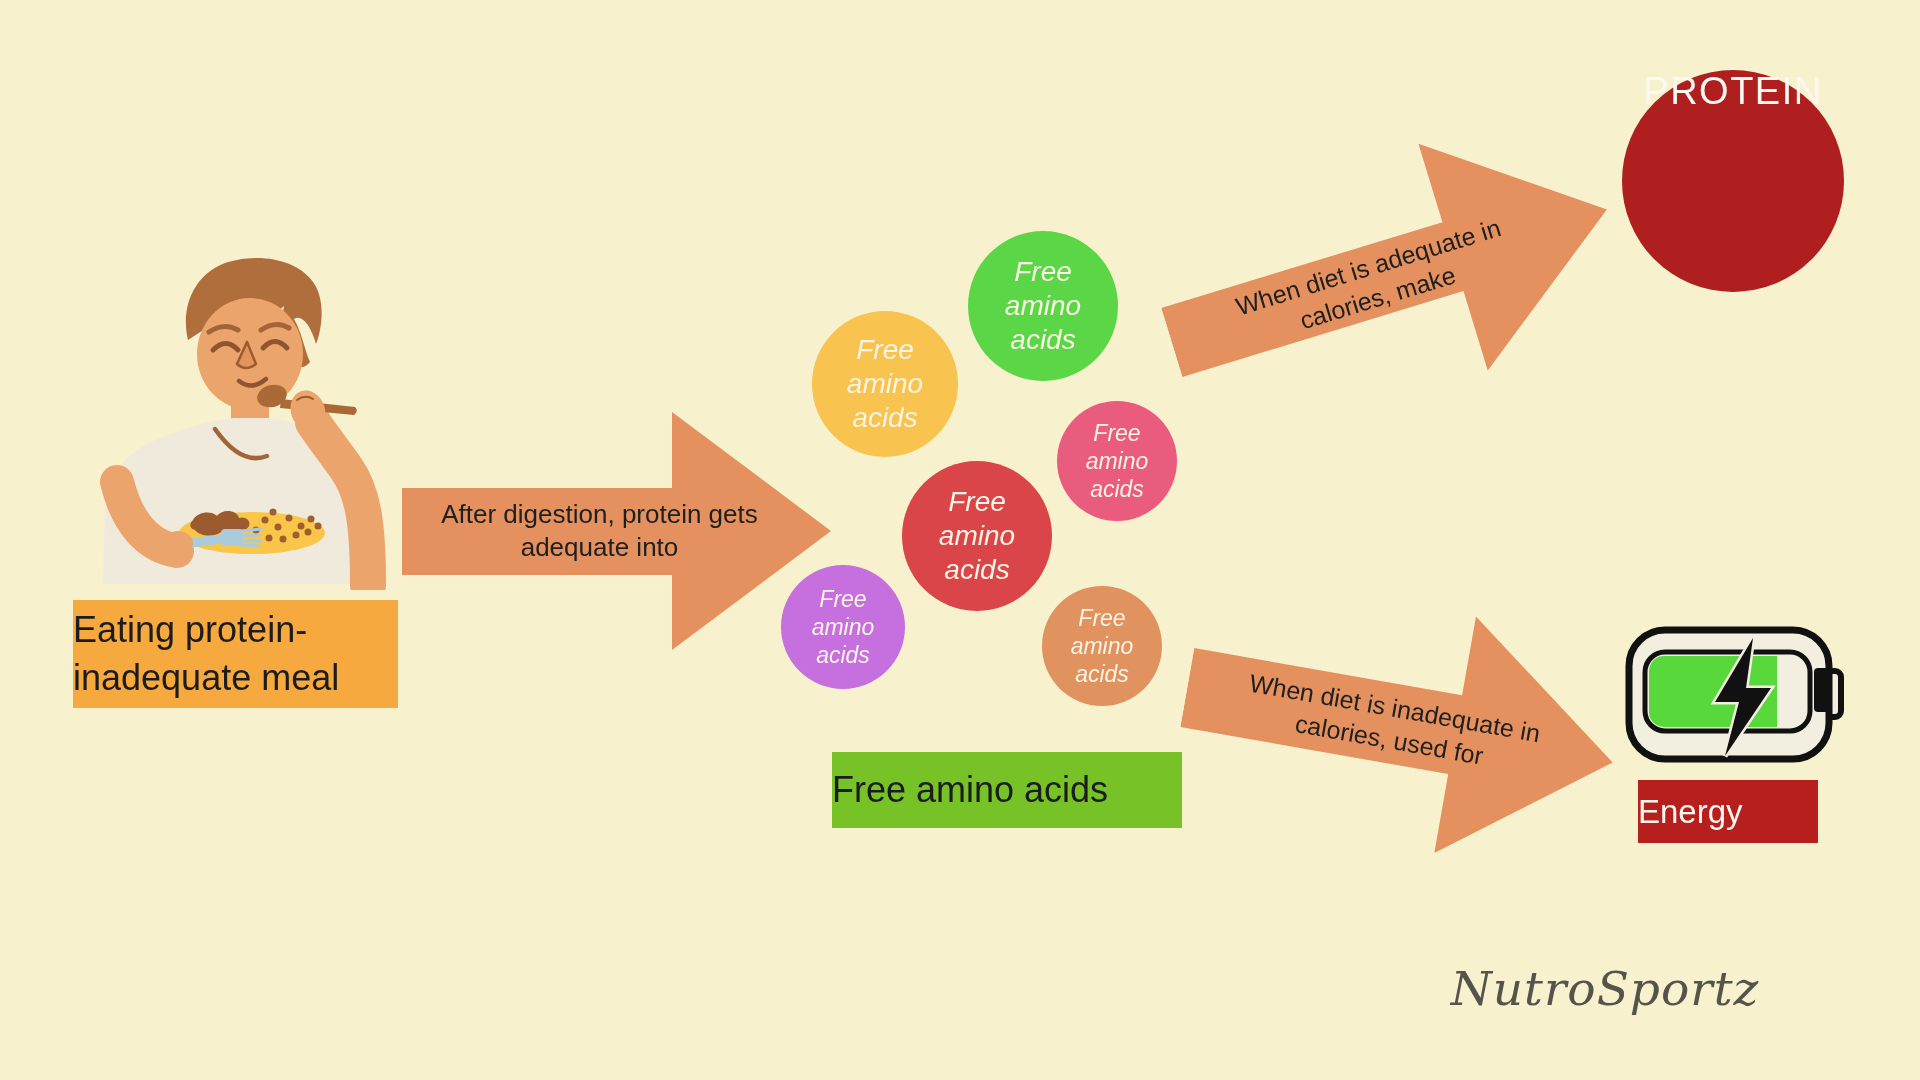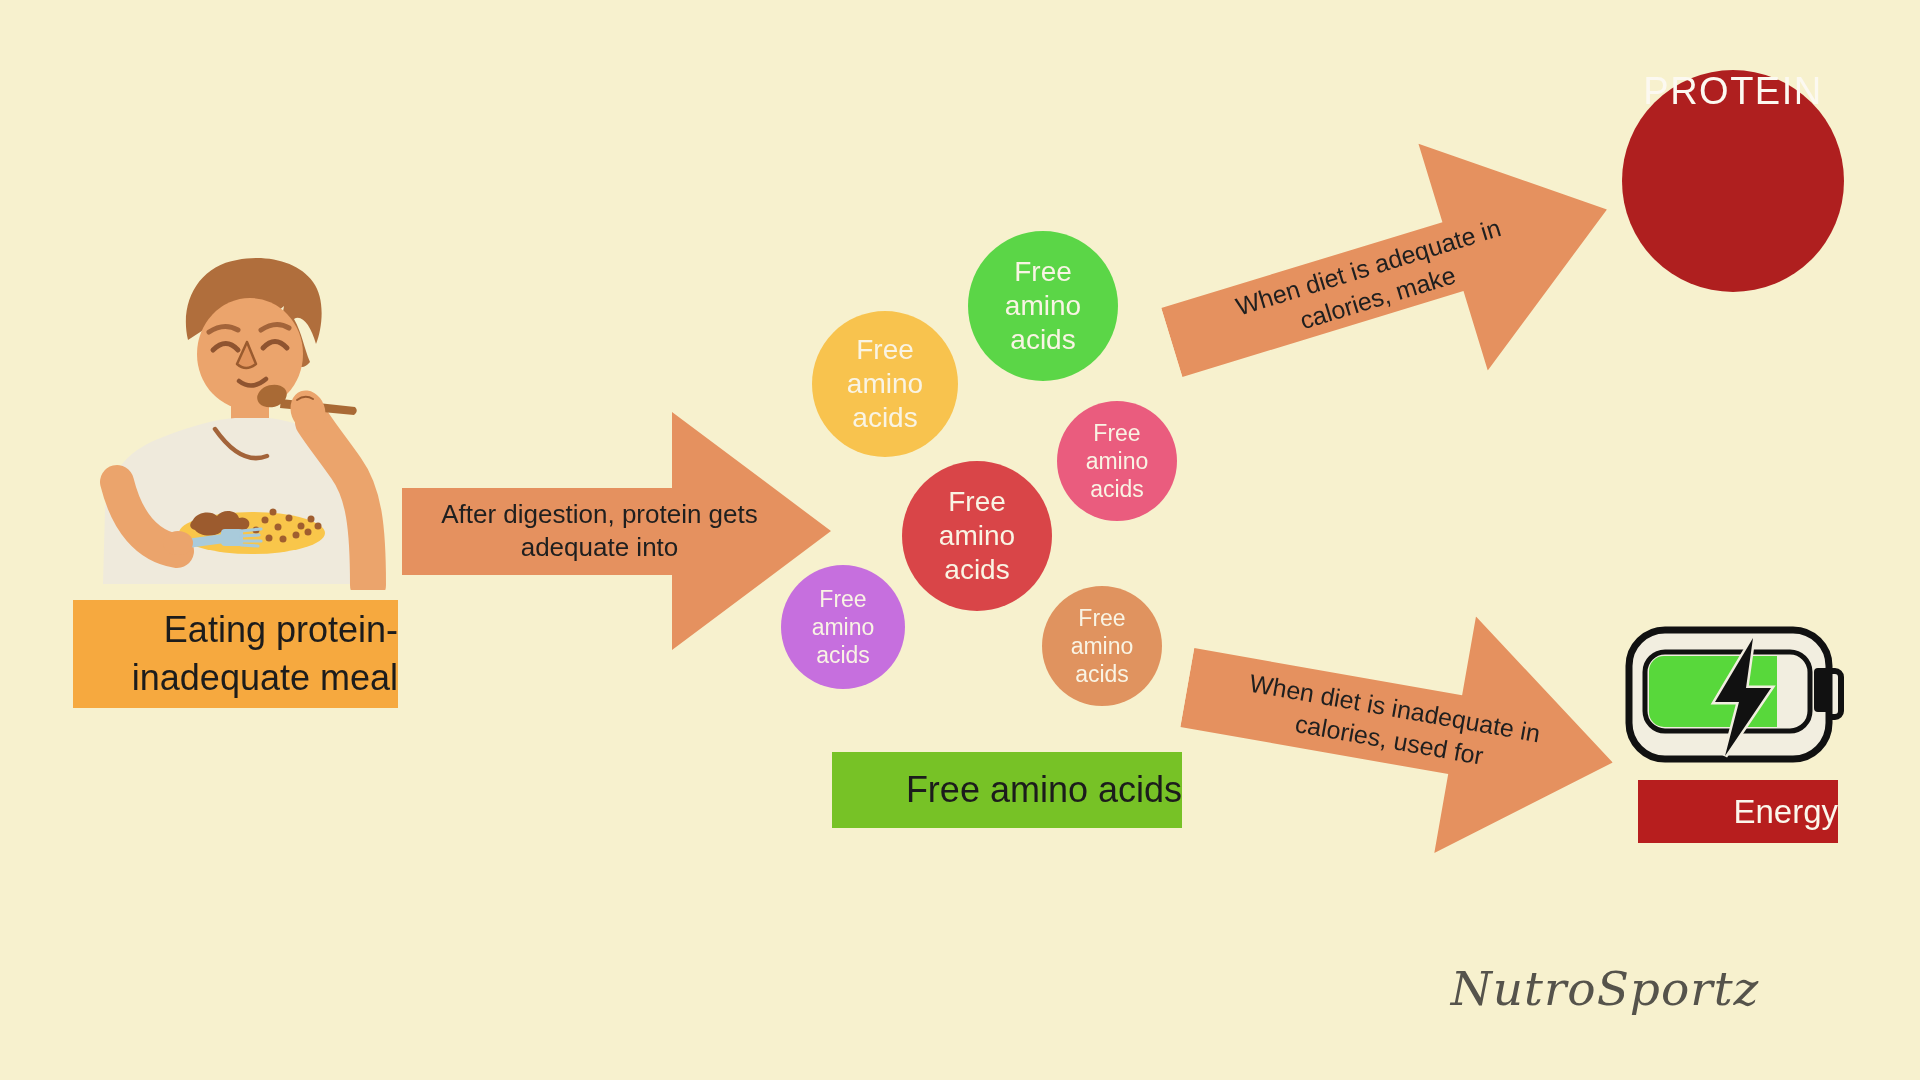--- a/index.html
+++ b/index.html
@@ -8,28 +8,28 @@
   .canvas {
     position:relative; width:1920px; height:1080px;
     background:#F7F1CE; overflow:hidden;
   }
   
   .person { position:absolute; left:75px; top:250px; width:320px; height:340px; }
 
   
   .box {
     position:absolute; display:flex; flex-direction:column;
-    align-items:flex-end; justify-content:center; text-align:center;
+    align-items:flex-start; justify-content:center; text-align:center;
     color:#1C1C1C;
   }
   .meal-label { left:73px; top:600px; width:325px; height:108px;
     background:#F6A93F; font-size:36px; line-height:48px; }
   .faa-label { left:832px; top:752px; width:350px; height:76px;
     background:#77C226; font-size:36px; line-height:40px; }
-  .energy-label { left:1638px; top:780px; width:200px; height:63px;
+  .energy-label { left:1638px; top:780px; width:180px; height:63px;
     background:#B71E1E; color:#FBF7EC; font-size:33px; }
 
   
   .arrow { position:absolute; }
   .arrow svg { position:absolute; inset:0; width:100%; height:100%; }
   .arrow-text {
     position:absolute; top:0; height:100%;
     display:flex; flex-direction:column; align-items:center; justify-content:center;
     text-align:center; color:#1F1F1F; line-height:1.28;
   }
@@ -39,21 +39,21 @@
     transform:rotate(-17deg); transform-origin:center; }
   .adequate-arrow .arrow-text { left:0; width:420px; font-size:25px; }
   .inadequate-arrow { left:1184px; top:605px; width:432px; height:240px;
     transform:rotate(10deg); transform-origin:center; }
   .inadequate-arrow .arrow-text { left:0; width:416px; font-size:25px; }
 
   
   .circle {
     position:absolute; border-radius:50%;
     display:flex; flex-direction:column; align-items:center; justify-content:center;
-    text-align:center; color:#F9F4E4;
+    text-align:center; color:#F9F4E4;font-style:italic;
   }
   .c-yellow { left:812px; top:311px; width:146px; height:146px; background:#F8C34E; font-size:28px; line-height:34px; }
   .c-green  { left:968px; top:231px; width:150px; height:150px; background:#5BD647; font-size:28px; line-height:34px; }
   .c-pink   { left:1057px; top:401px; width:120px; height:120px; background:#EA5C7E; font-size:23px; line-height:28px; }
   .c-red    { left:902px; top:461px; width:150px; height:150px; background:#D94548; font-size:28px; line-height:34px; }
   .c-purple { left:781px; top:565px; width:124px; height:124px; background:#C66FDE; font-size:23px; line-height:28px; }
   .c-tan    { left:1042px; top:586px; width:120px; height:120px; background:#E0935F; font-size:23px; line-height:28px; }
 
   
   .protein-circle {

